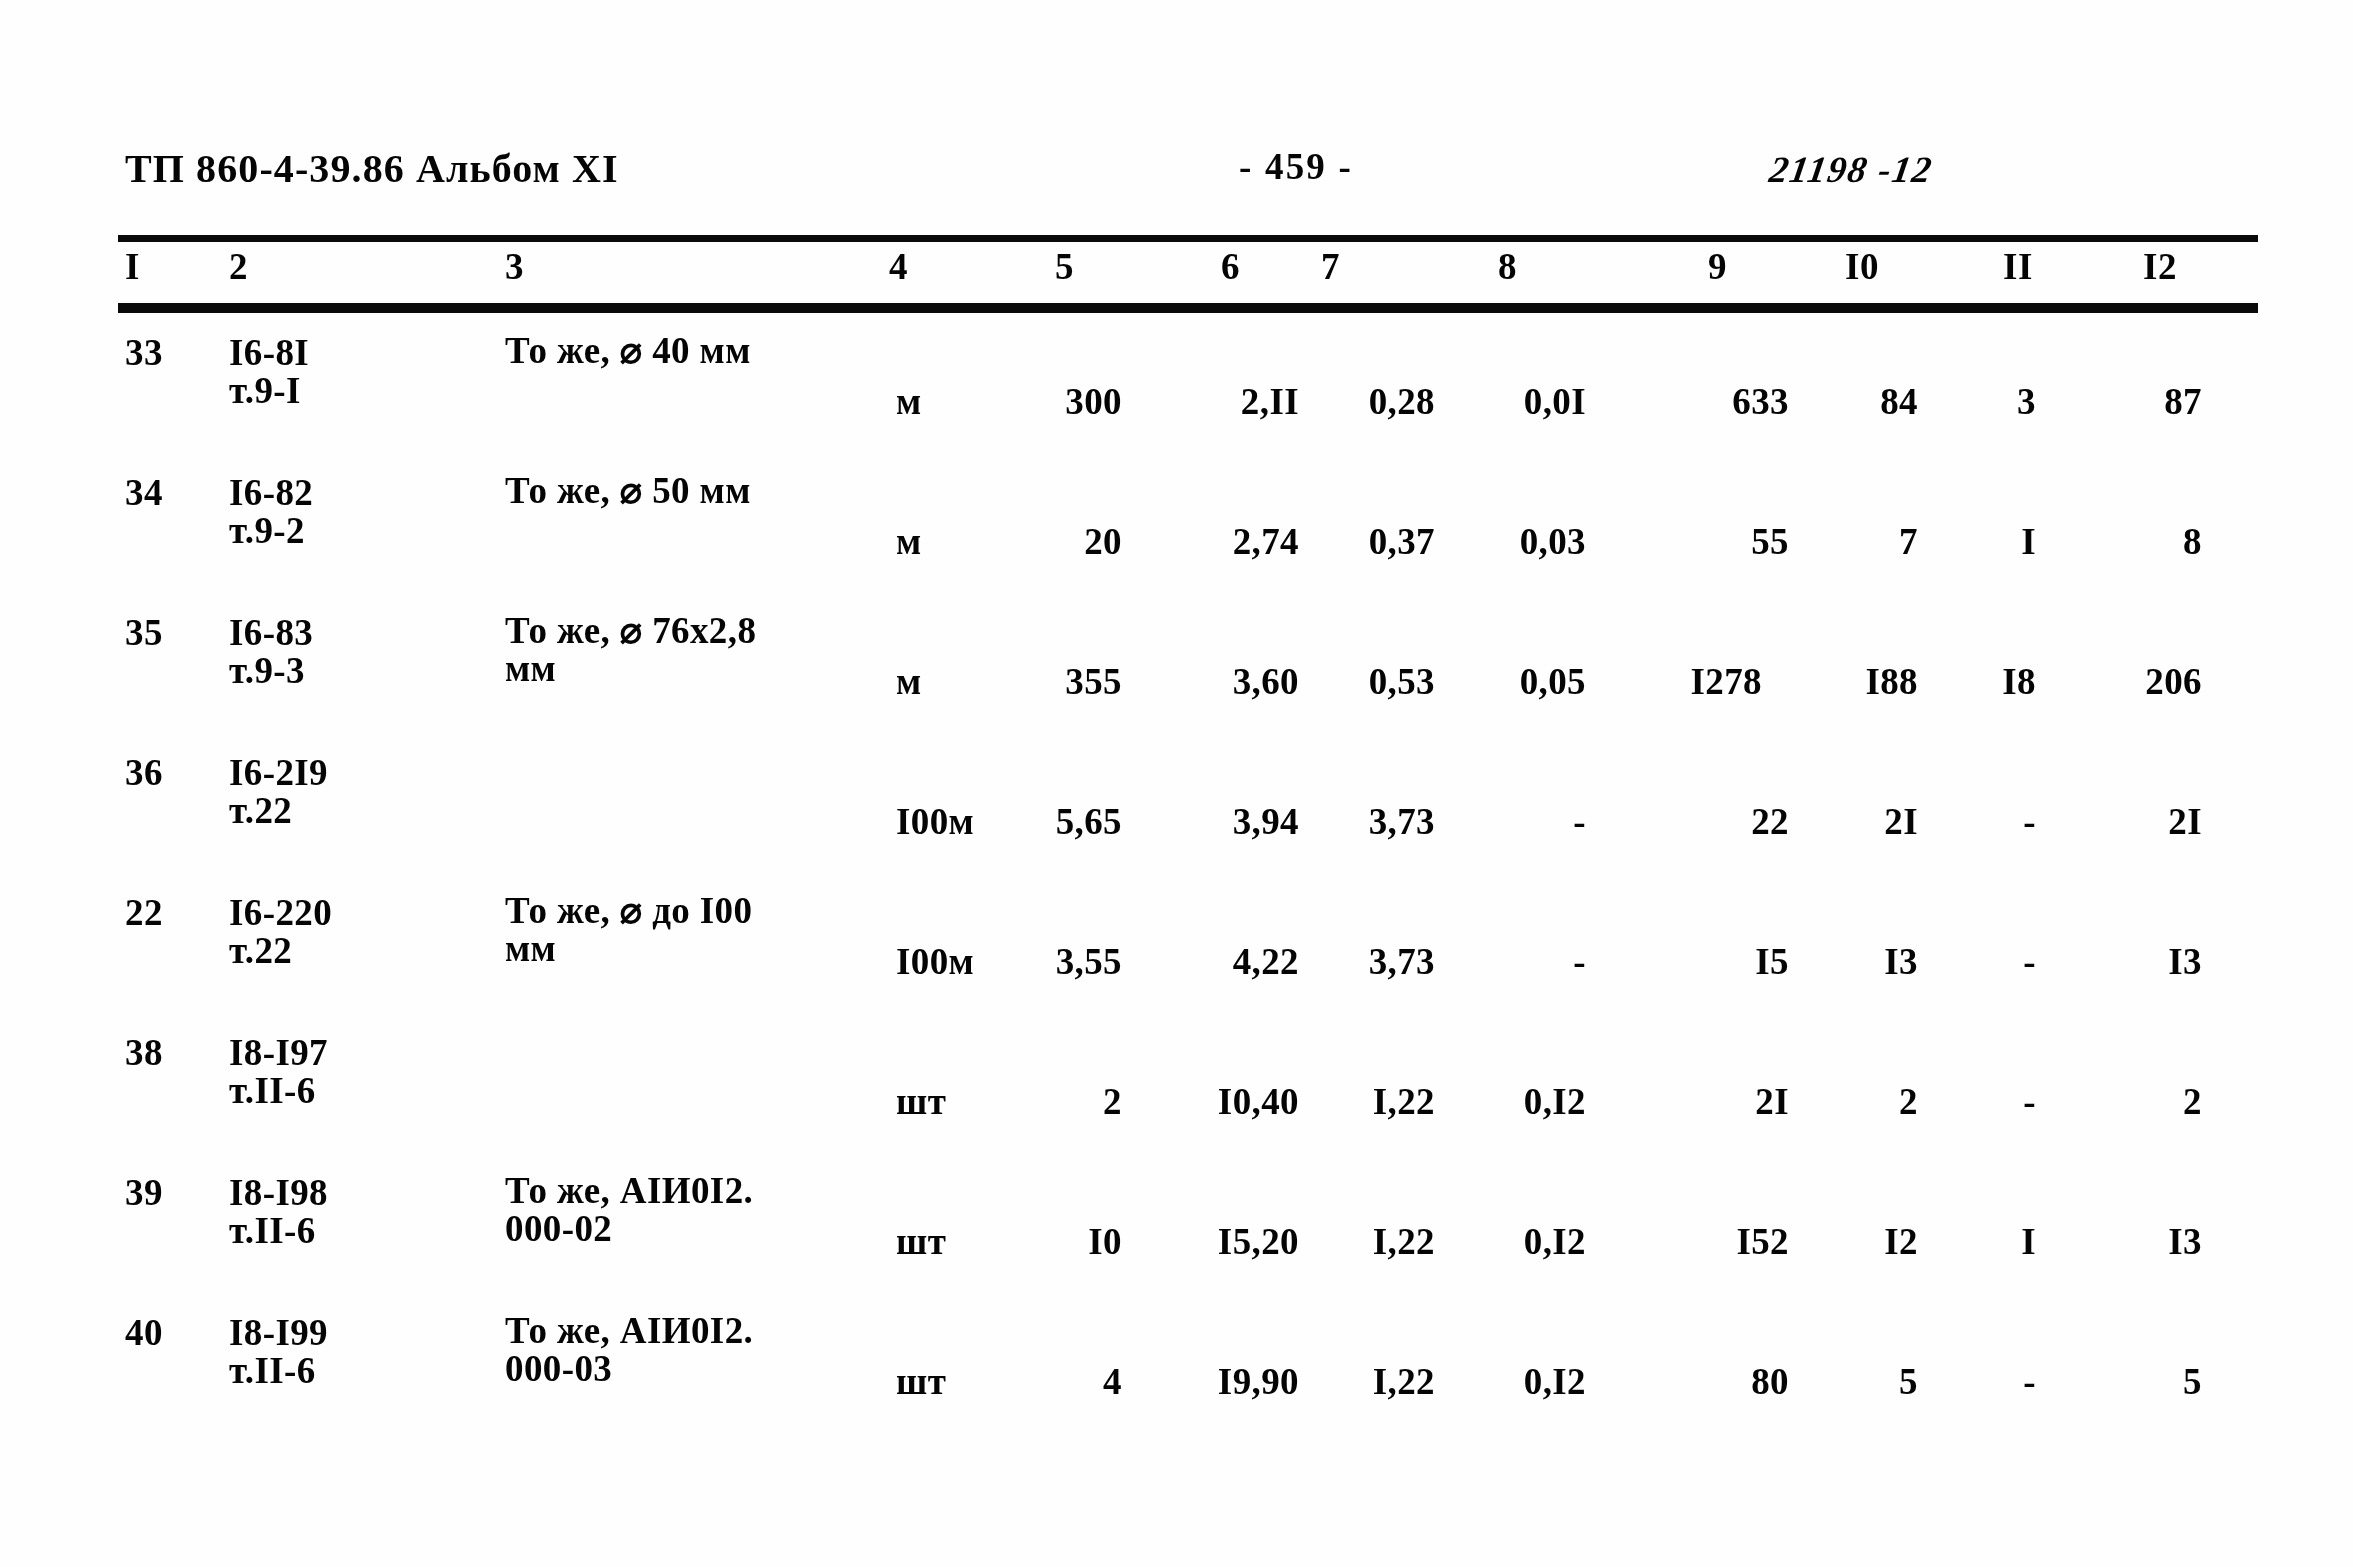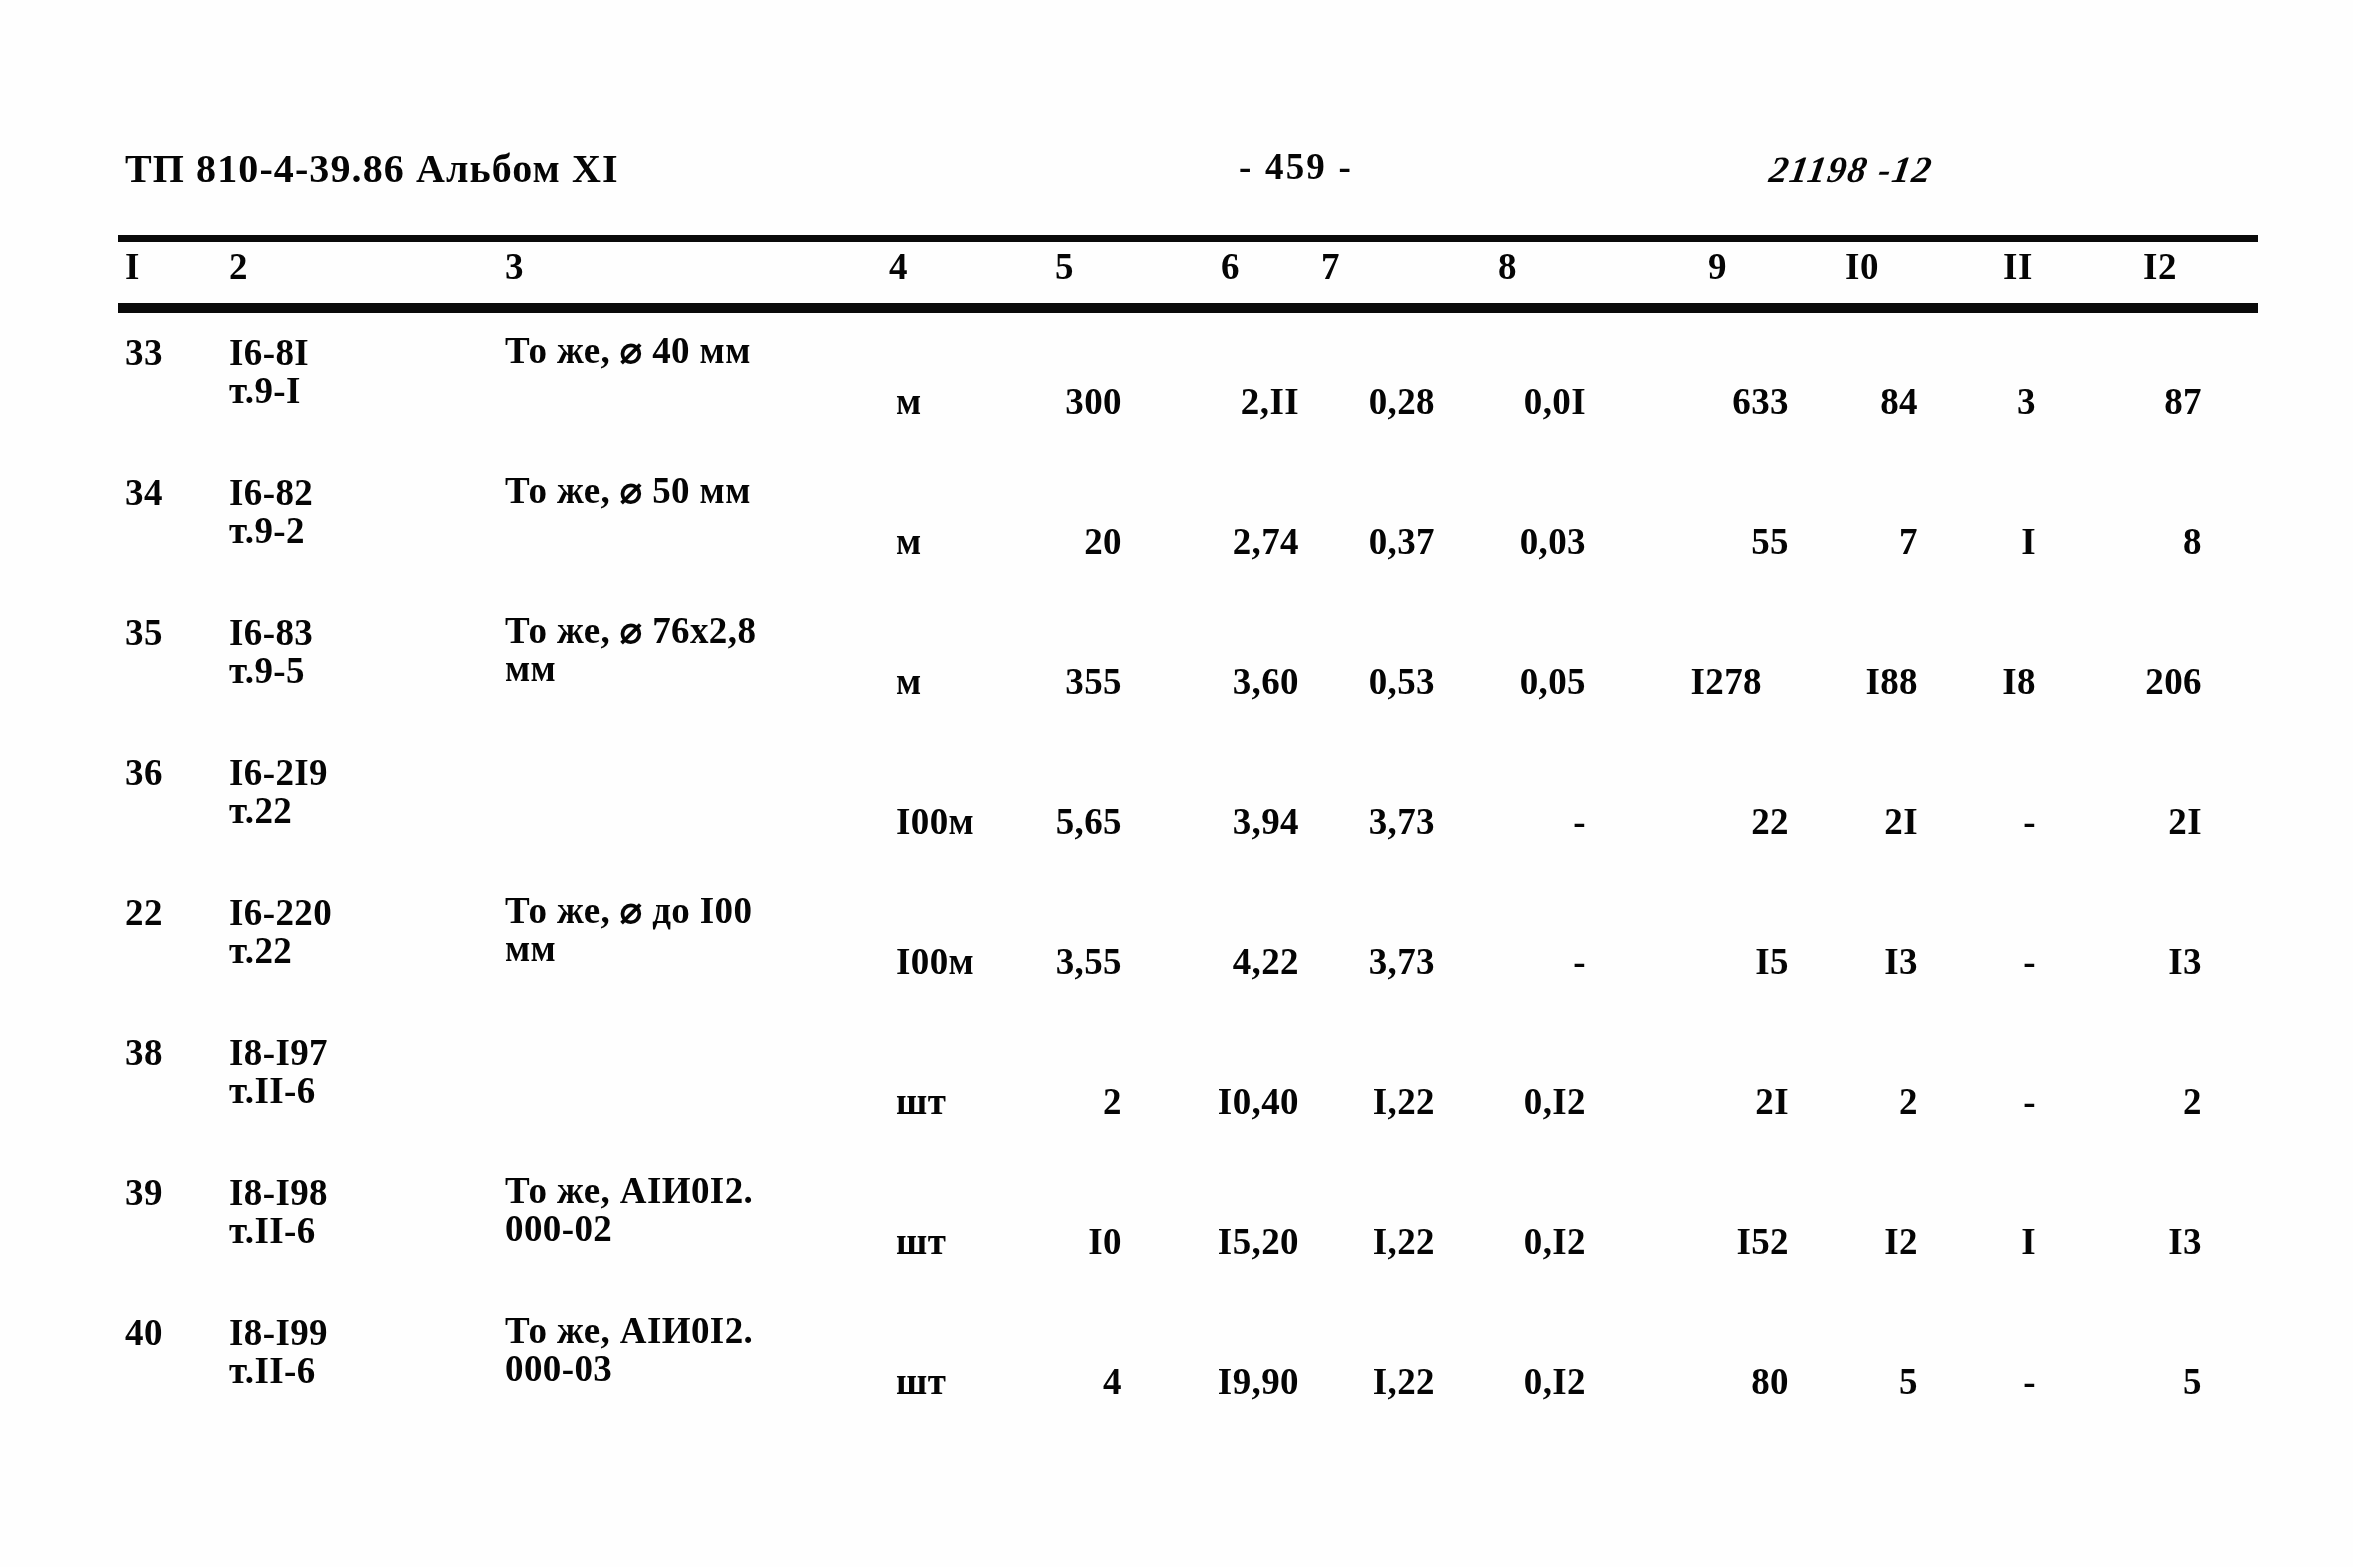--- a/index.html
+++ b/index.html
@@ -111,21 +111,21 @@
 
   
   .num-right { transform: translateX(-100%); }
 </style>
 </head>
 <body>
 
 <div class="page">
 
   <div class="doc-header">
-    <div class="doc-code">ТП 810-4-39.86 Альбом XI</div>
+    <div class="doc-code">ТП 860-4-39.86 Альбом XI</div>
     <div class="page-no">- 459 -</div>
     <div class="stamp-no">21198 -12</div>
   </div>
 
   <div class="rule rule-top"></div>
   <div id="colhead-host">
       <div class="colhead" style="left: 125px;">I</div>
       <div class="colhead" style="left: 229px;">2</div>
       <div class="colhead" style="left: 505px;">3</div>
       <div class="colhead" style="left: 889px;">4</div>
@@ -164,21 +164,21 @@
         <div class="cell c-val num-right" style="left: 1299px;">2,74</div>
         <div class="cell c-val num-right" style="left: 1435px;">0,37</div>
         <div class="cell c-val num-right" style="left: 1586px;">0,03</div>
         <div class="cell c-val num-right" style="left: 1789px;">55</div>
         <div class="cell c-val num-right" style="left: 1918px;">7</div>
         <div class="cell c-val num-right" style="left: 2036px;">I</div>
         <div class="cell c-val num-right" style="left: 2202px;">8</div>
       </div>
       <div class="row">
         <div class="cell c-num" style="left: 125px;">35</div>
-        <div class="cell c-code" style="left: 229px;"><span>I6-83</span><span class="l2">т.9-5</span></div>
+        <div class="cell c-code" style="left: 229px;"><span>I6-83</span><span class="l2">т.9-3</span></div>
         <div class="cell c-name" style="left: 505px;"><span>То же, ⌀ 76х2,8</span><span class="l2">мм</span></div>
         <div class="cell c-unit" style="left: 896px;">м</div>
         <div class="cell c-val num-right" style="left: 1122px;">355</div>
         <div class="cell c-val num-right" style="left: 1299px;">3,60</div>
         <div class="cell c-val num-right" style="left: 1435px;">0,53</div>
         <div class="cell c-val num-right" style="left: 1586px;">0,05</div>
         <div class="cell c-val num-right" style="left: 1762px;">I278</div>
         <div class="cell c-val num-right" style="left: 1918px;">I88</div>
         <div class="cell c-val num-right" style="left: 2036px;">I8</div>
         <div class="cell c-val num-right" style="left: 2202px;">206</div>

